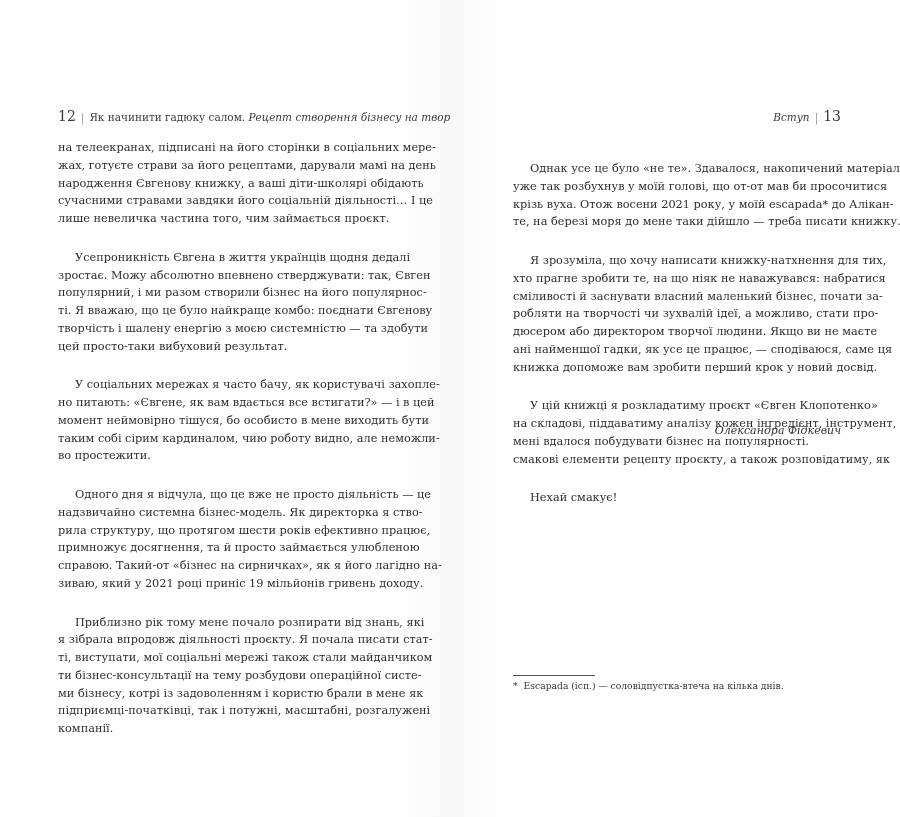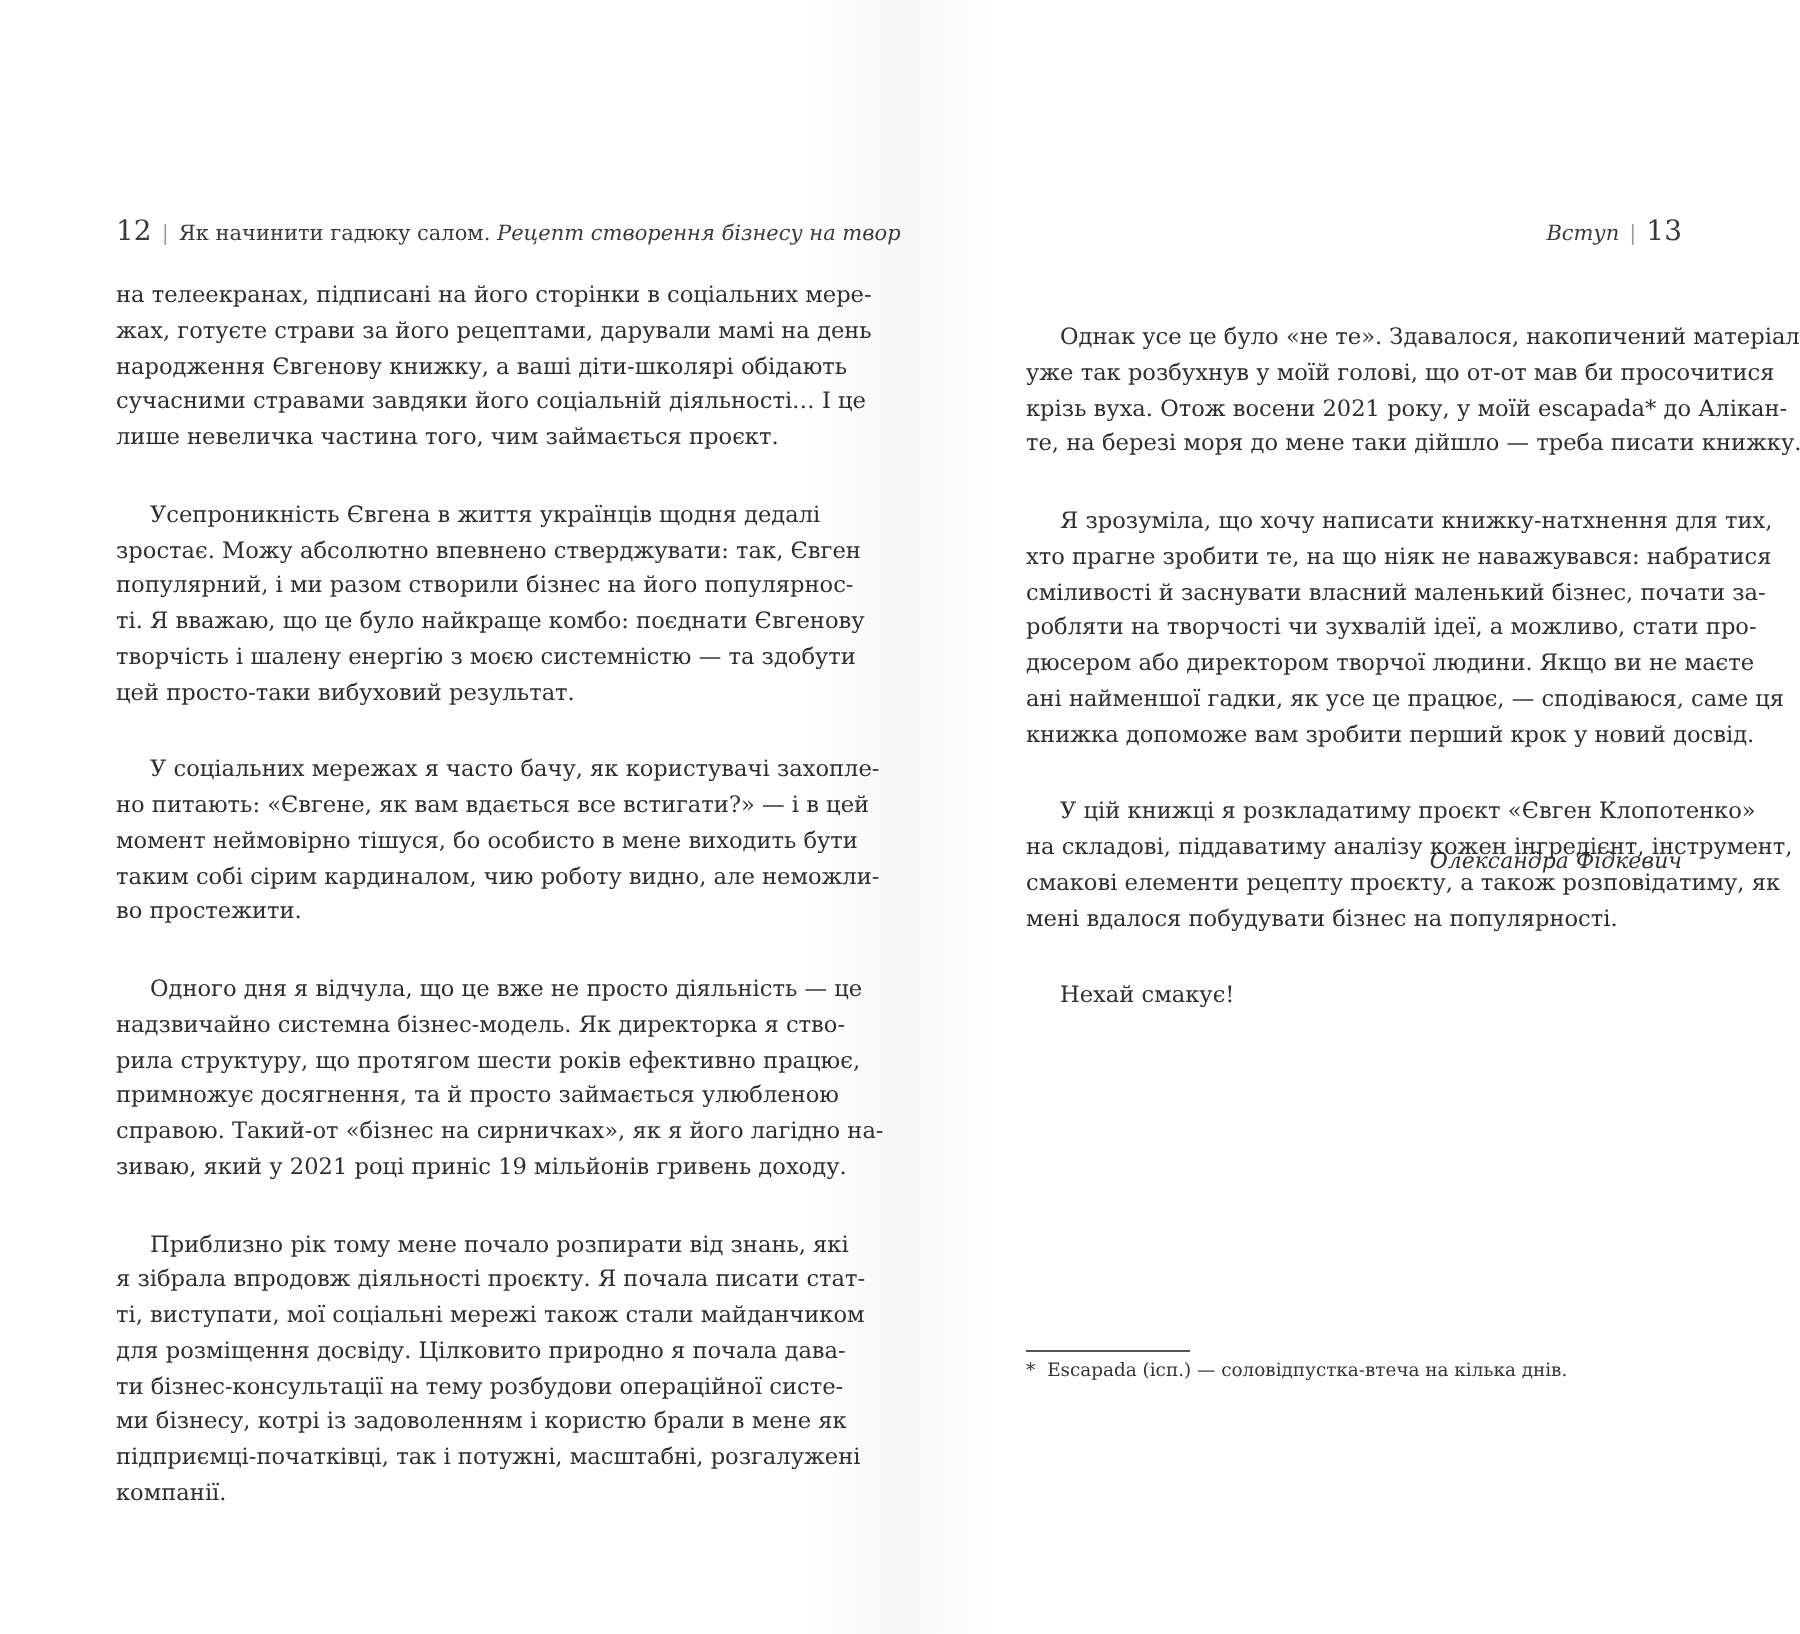--- a/index.html
+++ b/index.html
@@ -61,21 +61,20 @@
         <span class="line last">во простежити.</span>
         <span class="line indent">Одного дня я відчула, що це вже не просто діяльність — це</span>
         <span class="line">надзвичайно системна бізнес-модель. Як директорка я ство-</span>
         <span class="line">рила структуру, що протягом шести років ефективно працює,</span>
         <span class="line">примножує досягнення, та й просто займається улюбленою</span>
         <span class="line">справою. Такий-от «бізнес на сирничках», як я його лагідно на-</span>
         <span class="line last">зиваю, який у 2021 році приніс 19 мільйонів гривень доходу.</span>
         <span class="line indent">Приблизно рік тому мене почало розпирати від знань, які</span>
         <span class="line">я зібрала впродовж діяльності проєкту. Я почала писати стат-</span>
         <span class="line">ті, виступати, мої соціальні мережі також стали майданчиком</span>
-        <span class="line">для розміщення досвіду. Цілковито природно я почала дава-</span>
         <span class="line">ти бізнес-консультації на тему розбудови операційної систе-</span>
         <span class="line">ми бізнесу, котрі із задоволенням і користю брали в мене як</span>
         <span class="line">підприємці-початківці, так і потужні, масштабні, розгалужені</span>
         <span class="line last">компанії.</span>
       </div>
   </div>
 
   <div class="page page-right">
     <div class="running-head rh-right">
       <span class="italic">Вступ</span><span class="sep">|</span><span class="num">13</span>
@@ -88,22 +87,22 @@
         <span class="line last">те, на березі моря до мене таки дійшло — треба писати книжку.</span>
         <span class="line indent">Я зрозуміла, що хочу написати книжку-натхнення для тих,</span>
         <span class="line">хто прагне зробити те, на що ніяк не наважувався: набратися</span>
         <span class="line">сміливості й заснувати власний маленький бізнес, почати за-</span>
         <span class="line">робляти на творчості чи зухвалій ідеї, а можливо, стати про-</span>
         <span class="line">дюсером або директором творчої людини. Якщо ви не маєте</span>
         <span class="line">ані найменшої гадки, як усе це працює, — сподіваюся, саме ця</span>
         <span class="line last">книжка допоможе вам зробити перший крок у новий досвід.</span>
         <span class="line indent">У цій книжці я розкладатиму проєкт «Євген Клопотенко»</span>
         <span class="line">на складові, піддаватиму аналізу кожен інгредієнт, інструмент,</span>
+        <span class="line last">мені вдалося побудувати бізнес на популярності.</span>
         <span class="line">смакові елементи рецепту проєкту, а також розповідатиму, як</span>
-        <span class="line last">мені вдалося побудувати бізнес на популярності.</span>
         <span class="line indent last">Нехай смакує!</span>
       </div>
 
     <div class="signature">Олександра Фідкевич</div>
 
     <div class="footnote-rule"></div>
     <div class="footnote">
       <span class="mark">*</span><span>Escapada (ісп.) — соловідпустка-втеча на кілька днів.</span>
     </div>
   </div>

